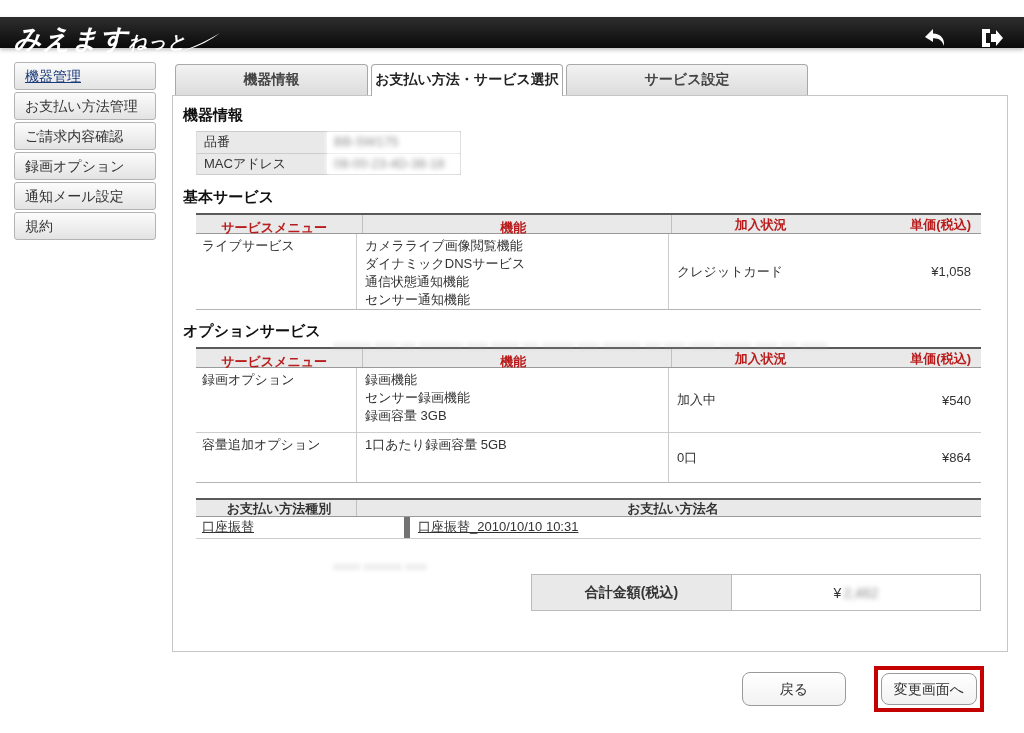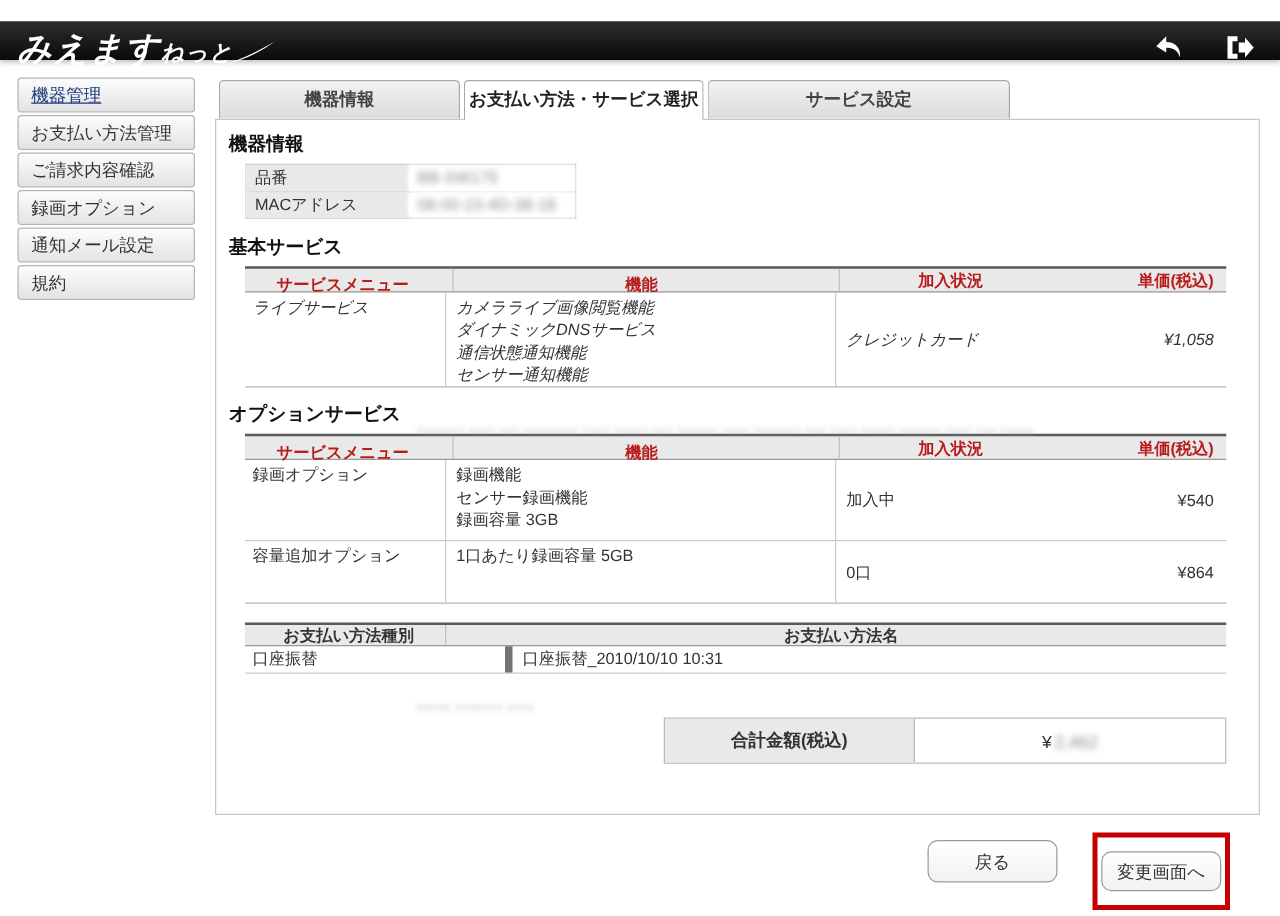--- a/index.html
+++ b/index.html
@@ -56,51 +56,51 @@
   .svc-row { display:flex; }
   .svc-row + .svc-row { border-top:1px solid #ccc; }
   .c1 { width:160px; padding:3px 0 0 6px; }
   .c2 { width:312px; border-left:1px solid #ccc; padding:3px 0 0 8px; }
   .c3 { width:190px; border-left:1px solid #ccc; padding-left:8px; display:flex; align-items:center; }
   .c4 { width:123px; display:flex; align-items:center; justify-content:flex-end; padding-right:10px; }
   .svc-head .c2,.svc-head .c3 { border-left:1px solid #c0c0c0;text-align:center; }
   .svc-head .c3 { display:block; padding-left:0; }
   .svc-head .c4 { display:block; }
   .feat-line { line-height:18px; }
-  .row-basic { min-height:73px;font-style:italic; }
+  .row-basic { min-height:73px; }
   .row-opt1 { min-height:64px; }
   .row-opt2 { min-height:50px; }
 
   
   .pay-table { position:relative; left:13px; top:6px; width:785px; font-size:13px; border-bottom:1px solid #ccc; }
   .pay-head { display:flex; background:#e9e9e9; border-top:2px solid #5a5a5a; border-bottom:1px solid #9a9a9a; height:19px; line-height:17px; font-weight:bold; }
   .pay-head .p1 { text-align:center; }
   .pay-head .p2 { text-align:center; border-left:1px solid #c0c0c0; }
   .p1 { width:160px; padding-left:6px; }
   .p2 { flex:1; padding-left:8px; }
-  .pay-row { display:flex; height:21px; line-height:20px; }
+  .pay-row { display:flex; height:21px; line-height:20px;text-decoration:underline; }
   .pay-row .p2 { border-left:6px solid #737373;margin-left:48px; }
 
   
   .total-table { position:absolute; left:358px; top:478px; width:450px; height:37px; display:flex; border:1px solid #bbb; font-size:14px; }
   .total-label { width:200px; background:#e9e9e9; border-right:1px solid #bbb; font-weight:bold;
     display:flex; align-items:center; justify-content:center; }
   .total-value { flex:1; display:flex; align-items:center; justify-content:center; gap:2px; }
 
   
   .redacted { filter:blur(2.5px); color:#8d8d8d; }
   .ghost { filter:blur(2px); color:#a9a9a9; opacity:.55; font-size:11px; white-space:nowrap; overflow:hidden; }
   .ghost1 { position:absolute; left:160px; top:243px; width:620px; }
   .ghost2 { position:absolute; left:160px; top:464px; width:140px; }
 
   
   .btn-back { position:absolute; left:742px; top:672px; width:104px; height:34px;
     background:linear-gradient(#ffffff,#f2f2f2); border:1px solid #9a9a9a; border-radius:8px;
     font-size:14px; color:#333; text-align:center; line-height:32px; cursor:pointer; }
-  .change-highlight { position:absolute; left:874px; top:666px; width:110px; height:62px;
+  .change-highlight { position:absolute; left:874px; top:666px; width:110px; height:46px;
     border:4px solid #c40000; display:flex; align-items:center; justify-content:center; }
   .btn-change { width:96px; height:32px; background:linear-gradient(#ffffff,#f2f2f2);
     border:1px solid #9a9a9a; border-radius:8px; font-size:14px; color:#333; text-align:center;
     line-height:30px; cursor:pointer; }
 </style>
 </head>
 <body>
 
 <div class="topbar">
   <div class="logo">

